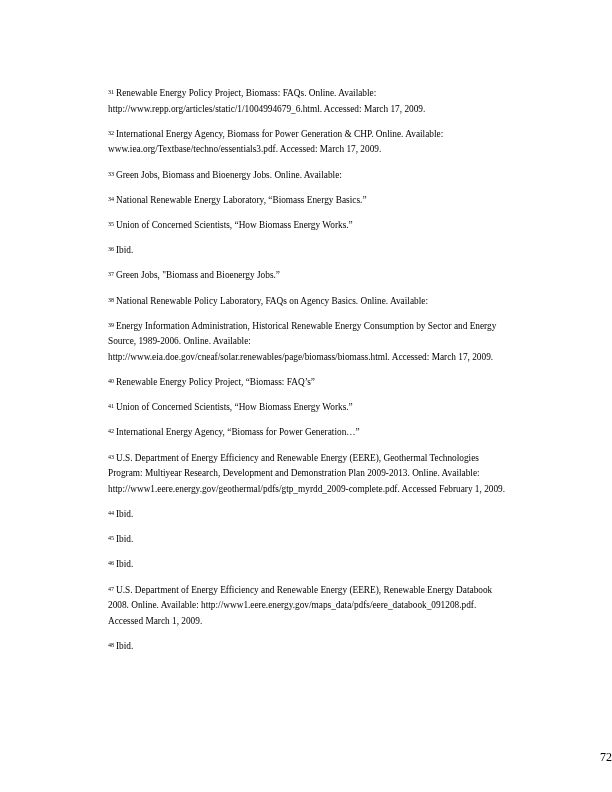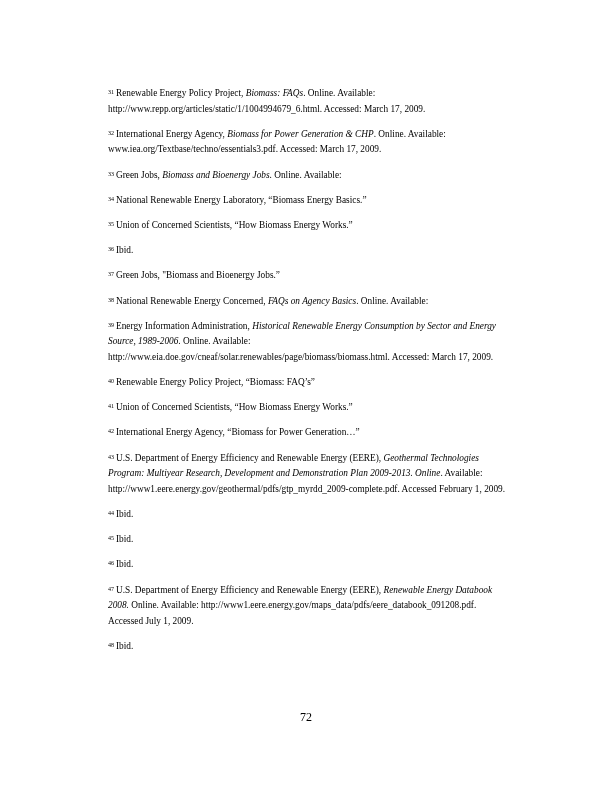--- a/index.html
+++ b/index.html
@@ -3,22 +3,22 @@
 <meta charset="utf-8">
 <style>
   html, body { margin: 0; padding: 0; background: #ffffff; }
   body { width: 612px; height: 792px; position: relative; overflow: hidden;
          font-family: "Liberation Serif", "DejaVu Serif", serif; color: #000; }
   .page { position: absolute; left: 0; top: 0; width: 612px; height: 792px; }
   .notes { position: absolute; left: 108px; top: 86px; width: 420px; }
   .fn { font-size: 9.3px; line-height: 15.6px; margin: 0 0 9.6px 0; white-space: normal; }
   .fn sup { font-size: 6px; vertical-align: top; position: relative; top: -1px; margin-right: 2px; }
   .fn .line { display: block; white-space: nowrap; }
-  .it { font-style: italic; }
-  .page-number { position: absolute; top: 710px; left: 0; width: 612px; text-align: center; font-size: 12px; }
+  .it { }
+  .page-number { position: absolute; top: 750px; left: 0; width: 612px; text-align: right; font-size: 12px; }
 </style>
 </head>
 <body>
 
 <div class="page">
   <div class="notes" id="notes">
       <div class="fn">
         <span class="line"><sup>31</sup><span>Renewable Energy Policy Project, </span><span class="it">Biomass: FAQs</span><span>. Online. Available:</span></span>
         <span class="line"><span>http://www.repp.org/articles/static/1/1004994679_6.html. Accessed: March 17, 2009.</span></span>
       </div>
@@ -35,21 +35,21 @@
       <div class="fn">
         <span class="line"><sup>35</sup><span>Union of Concerned Scientists, “How Biomass Energy Works.”</span></span>
       </div>
       <div class="fn">
         <span class="line"><sup>36</sup><span>Ibid.</span></span>
       </div>
       <div class="fn">
         <span class="line"><sup>37</sup><span>Green Jobs, "Biomass and Bioenergy Jobs.”</span></span>
       </div>
       <div class="fn">
-        <span class="line"><sup>38</sup><span>National Renewable Energy Concerned, </span><span class="it">FAQs on Agency Basics</span><span>. Online. Available:</span></span>
+        <span class="line"><sup>38</sup><span>National Renewable Policy Laboratory, </span><span class="it">FAQs on Agency Basics</span><span>. Online. Available:</span></span>
       </div>
       <div class="fn">
         <span class="line"><sup>39</sup><span>Energy Information Administration, </span><span class="it">Historical Renewable Energy Consumption by Sector and Energy</span></span>
         <span class="line"><span class="it">Source, 1989-2006.</span><span> Online. Available:</span></span>
         <span class="line"><span>http://www.eia.doe.gov/cneaf/solar.renewables/page/biomass/biomass.html. Accessed: March 17, 2009.</span></span>
       </div>
       <div class="fn">
         <span class="line"><sup>40</sup><span>Renewable Energy Policy Project, “Biomass: FAQ’s”</span></span>
       </div>
       <div class="fn">
@@ -68,20 +68,20 @@
       </div>
       <div class="fn">
         <span class="line"><sup>45</sup><span>Ibid.</span></span>
       </div>
       <div class="fn">
         <span class="line"><sup>46</sup><span>Ibid.</span></span>
       </div>
       <div class="fn">
         <span class="line"><sup>47</sup><span>U.S. Department of Energy Efficiency and Renewable Energy (EERE), </span><span class="it">Renewable Energy Databook</span></span>
         <span class="line"><span class="it">2008.</span><span> Online. Available: http://www1.eere.energy.gov/maps_data/pdfs/eere_databook_091208.pdf.</span></span>
-        <span class="line"><span>Accessed July 1, 2009.</span></span>
+        <span class="line"><span>Accessed March 1, 2009.</span></span>
       </div>
       <div class="fn">
         <span class="line"><sup>48</sup><span>Ibid.</span></span>
       </div>
     </div>
   <div class="page-number">72</div>
 </div>
 
 </body></html>

